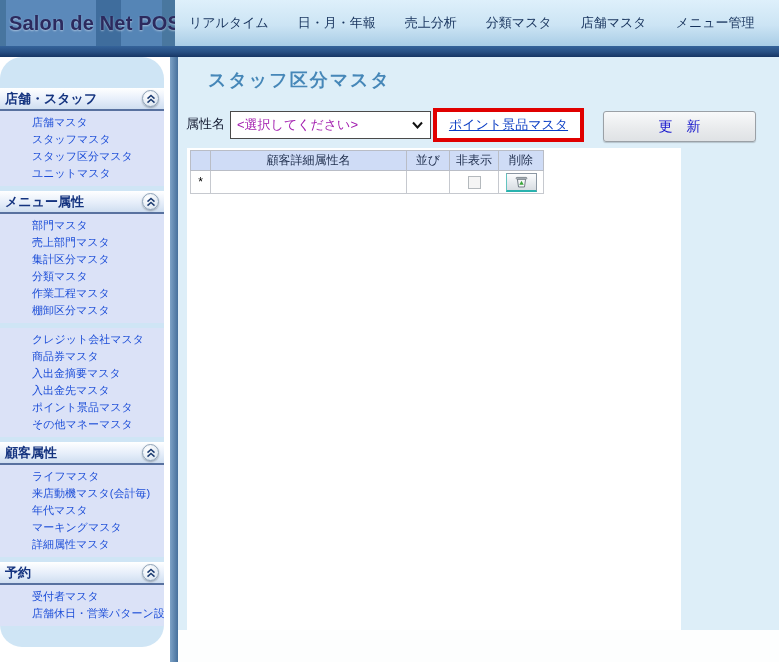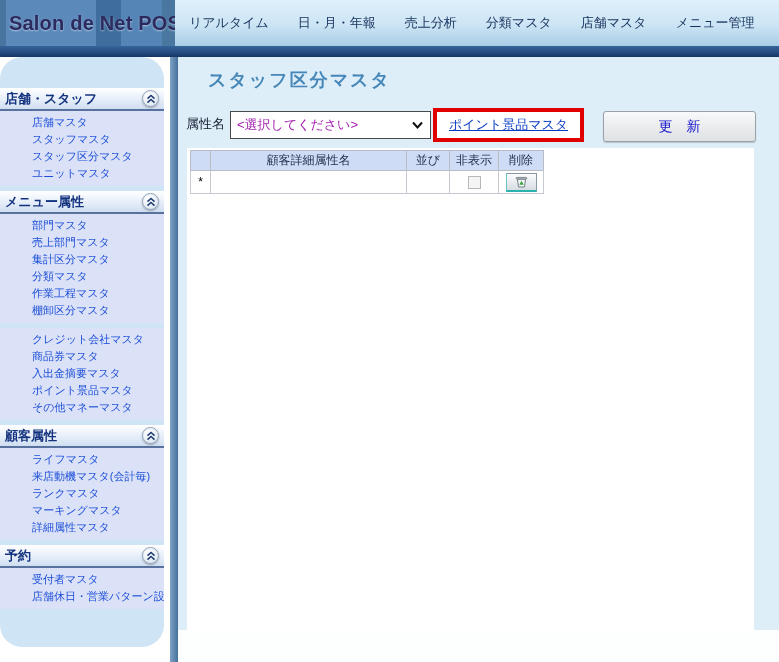--- a/index.html
+++ b/index.html
@@ -82,21 +82,21 @@
     display:flex; align-items:center; justify-content:center;
   }
   .detail-link { color:#0a3dc4; font-size:13px; text-decoration:underline; white-space:nowrap; cursor:pointer; }
   .update-btn {
     position:absolute; left:425px; top:54px; width:153px; height:31px;
     background:linear-gradient(180deg,#f8f9fa 0%,#e8eaec 60%,#dfe2e5 100%);
     border:1px solid #9aa0a6; border-radius:3px; box-shadow:0 1px 1px rgba(0,0,0,0.18);
     color:#1414cc; font-size:14px; display:flex; align-items:center; justify-content:center;
     cursor:pointer; white-space:nowrap;
   }
-  .panel { position:absolute; left:9px; top:91px; width:567px; height:482px; background:#ffffff; }
+  .panel { position:absolute; left:9px; top:91px; width:494px; height:482px; background:#ffffff; }
 
   table.grid { border-collapse:collapse; table-layout:fixed; margin:2px 0 0 3px; }
   table.grid col.c-sel   { width:20px; }
   table.grid col.c-name  { width:196px; }
   table.grid col.c-order { width:43px; }
   table.grid col.c-hide  { width:49px; }
   table.grid col.c-del   { width:45px; }
   table.grid th {
     background:#cfdcf6; border:1px solid #b9bdc6; height:20px;
     font-size:12px; font-weight:normal; color:#1c2b4a; text-align:center;
@@ -171,38 +171,39 @@
       <div class="sidebar-item">作業工程マスタ</div>
       <div class="sidebar-item">棚卸区分マスタ</div>
     </div>
   </div>
 
   <div class="section">
     <div class="section-items">
       <div class="sidebar-item">クレジット会社マスタ</div>
       <div class="sidebar-item">商品券マスタ</div>
       <div class="sidebar-item">入出金摘要マスタ</div>
+      <div class="sidebar-item">入出金先マスタ</div>
       <div class="sidebar-item">ポイント景品マスタ</div>
       <div class="sidebar-item">その他マネーマスタ</div>
     </div>
   </div>
 
   <div class="section">
     <div class="section-header">
       <span class="section-title">顧客属性</span>
       <span class="collapse-btn">
         <svg width="10" height="10" viewBox="0 0 10 10">
             <path d="M1.5 4.6 L5 1.4 L8.5 4.6 M1.5 8.6 L5 5.4 L8.5 8.6" fill="none" stroke="#1d3c72" stroke-width="1.5"></path>
           </svg>
       </span>
     </div>
     <div class="section-items">
       <div class="sidebar-item">ライフマスタ</div>
       <div class="sidebar-item">来店動機マスタ(会計毎)</div>
-      <div class="sidebar-item">ランクマスタ</div>
+      <div class="sidebar-item">年代マスタ</div>
       <div class="sidebar-item">マーキングマスタ</div>
       <div class="sidebar-item">詳細属性マスタ</div>
     </div>
   </div>
 
   <div class="section">
     <div class="section-header">
       <span class="section-title">予約</span>
       <span class="collapse-btn">
         <svg width="10" height="10" viewBox="0 0 10 10">

